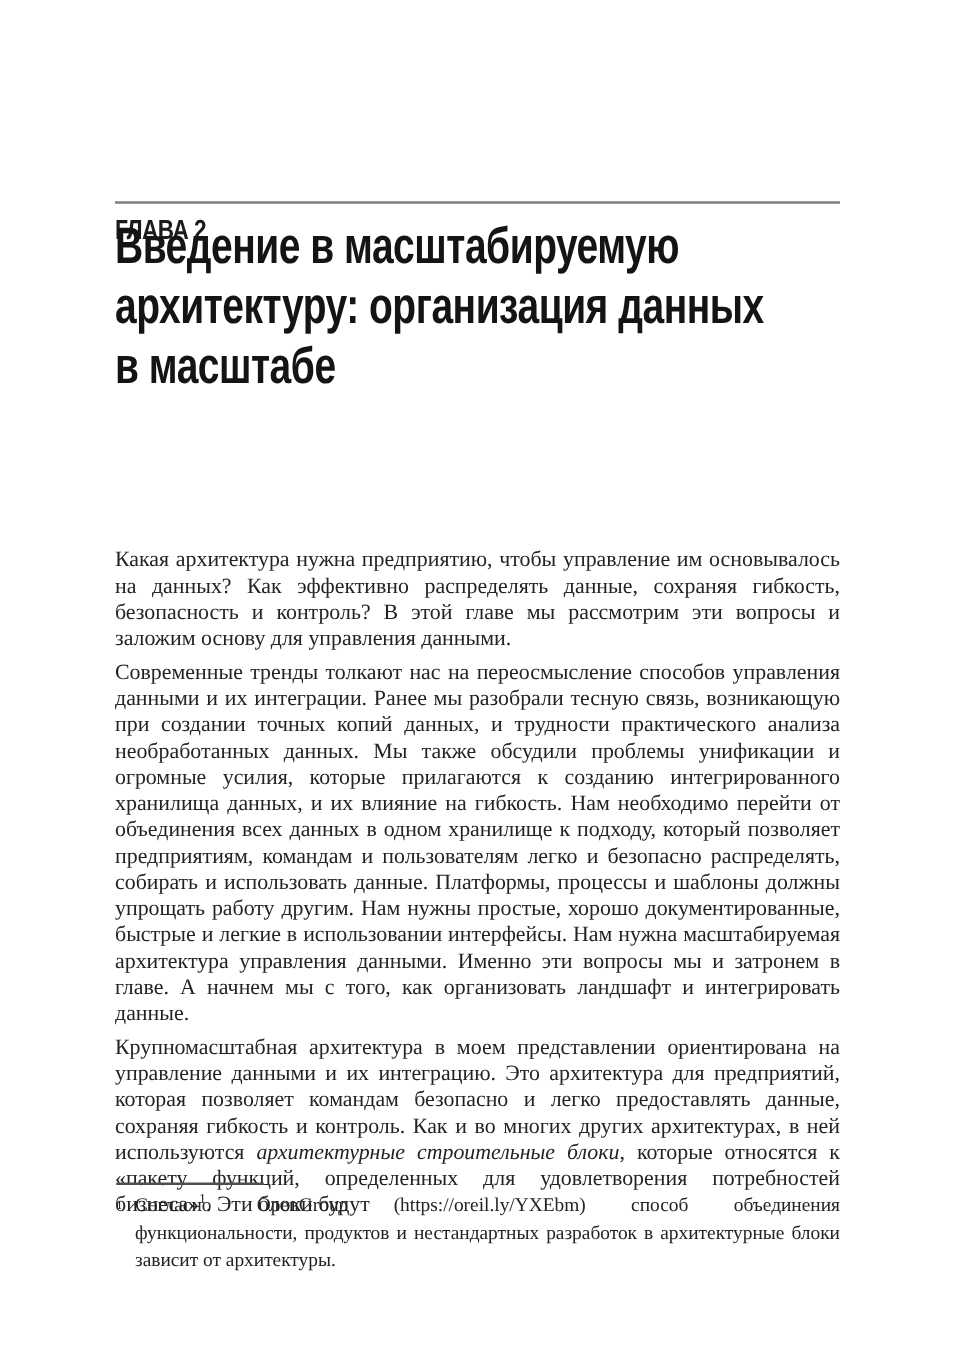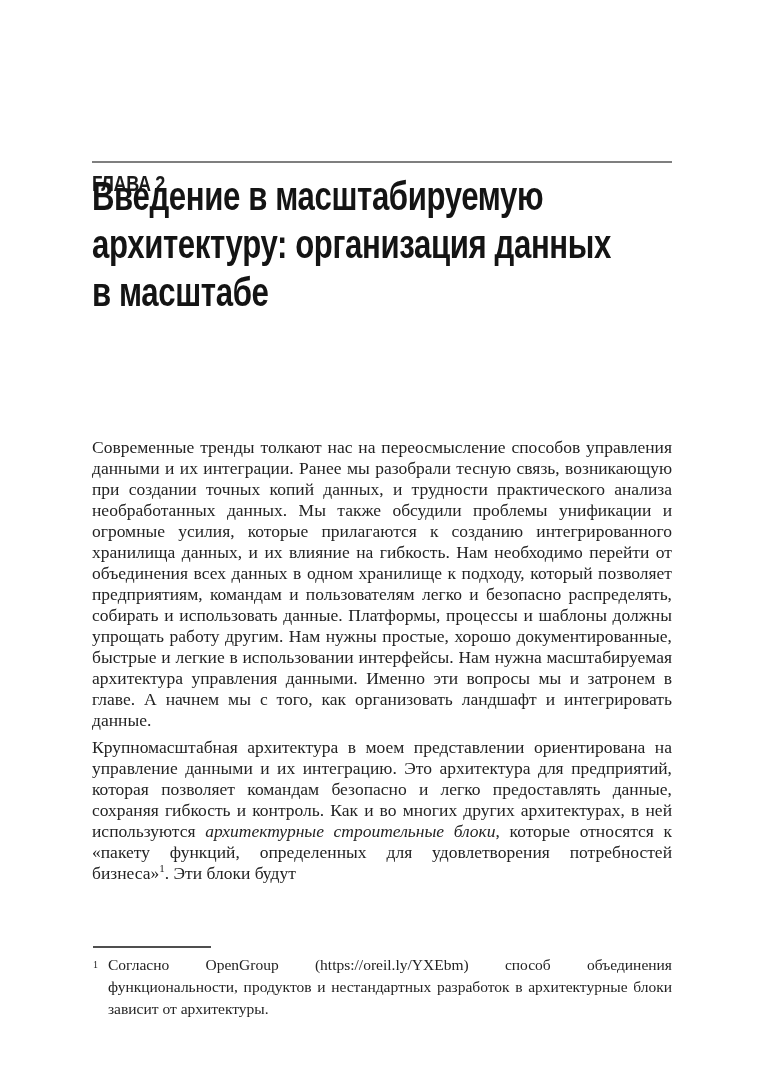--- a/index.html
+++ b/index.html
@@ -136,20 +136,21 @@
 
     <div class="heading-rule"></div>
 
     <h1 class="title">
       <span class="title-line">Введение в масштабируемую</span>
       <span class="title-line">архитектуру: организация данных</span>
       <span class="title-line">в масштабе</span>
     </h1>
 
     <div class="body-text">
+      <p>Какая архитектура нужна предприятию, чтобы управление им основывалось на данных? Как эффективно распределять данные, сохраняя гибкость, безопасность и контроль? В этой главе мы рассмотрим эти вопросы и заложим основу для управления данными.</p>
       <p>Современные тренды толкают нас на переосмысление способов управления данными и их интеграции. Ранее мы разобрали тесную связь, возникающую при создании точных копий данных, и трудности практического анализа необработанных данных. Мы также обсудили проблемы унификации и огромные усилия, которые прилагаются к созданию интегрированного хранилища данных, и их влияние на гибкость. Нам необходимо перейти от объединения всех данных в одном хранилище к подходу, который позволяет предприятиям, командам и пользователям легко и безопасно распределять, собирать и использовать данные. Платформы, процессы и шаблоны должны упрощать работу другим. Нам нужны простые, хорошо документированные, быстрые и легкие в использовании интерфейсы. Нам нужна масштабируемая архитектура управления данными. Именно эти вопросы мы и затронем в главе. А начнем мы с того, как организовать ландшафт и интегрировать данные.</p>
       <p><span>Крупномасштабная архитектура в моем представлении ориентирована на управление данными и их интеграцию. Это архитектура для предприятий, которая позволяет командам безопасно и легко предоставлять данные, сохраняя гибкость и контроль. Как и во многих других архитектурах, в ней используются </span><i>архитектурные строительные блоки</i><span>, которые относятся к «пакету функций, определенных для удовлетворения потребностей бизнеса»</span><sup class="fn-ref">1</sup><span>. Эти блоки будут</span></p>
     </div>
 
     <div class="footnote">
       <div class="footnote-rule"></div>
       <div class="footnote-body">
         <span class="footnote-marker">1</span>
         <span>Согласно OpenGroup (https://oreil.ly/YXEbm) способ объединения функциональности, продуктов и нестандартных разработок в архитектурные блоки зависит от архитектуры.</span>
       </div>

